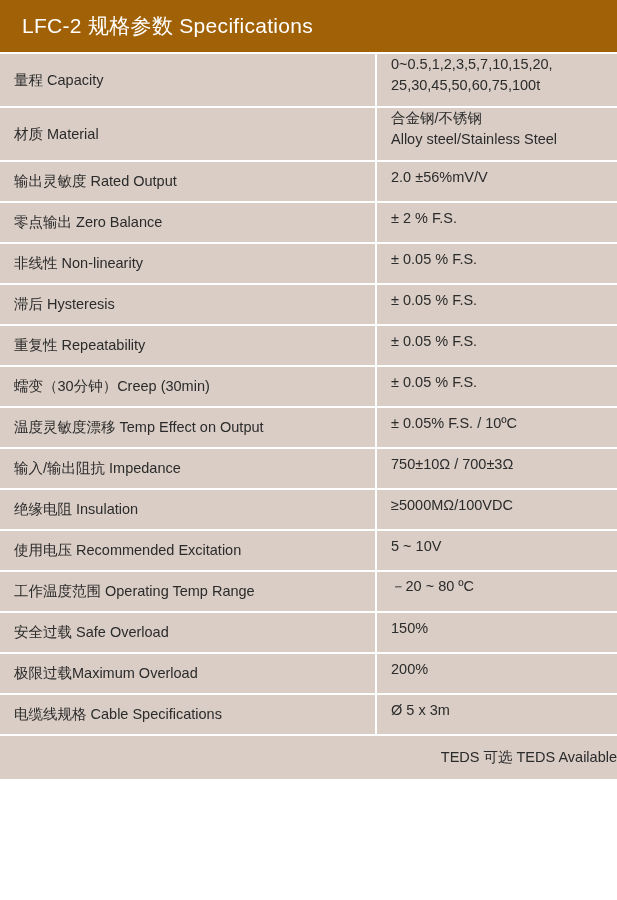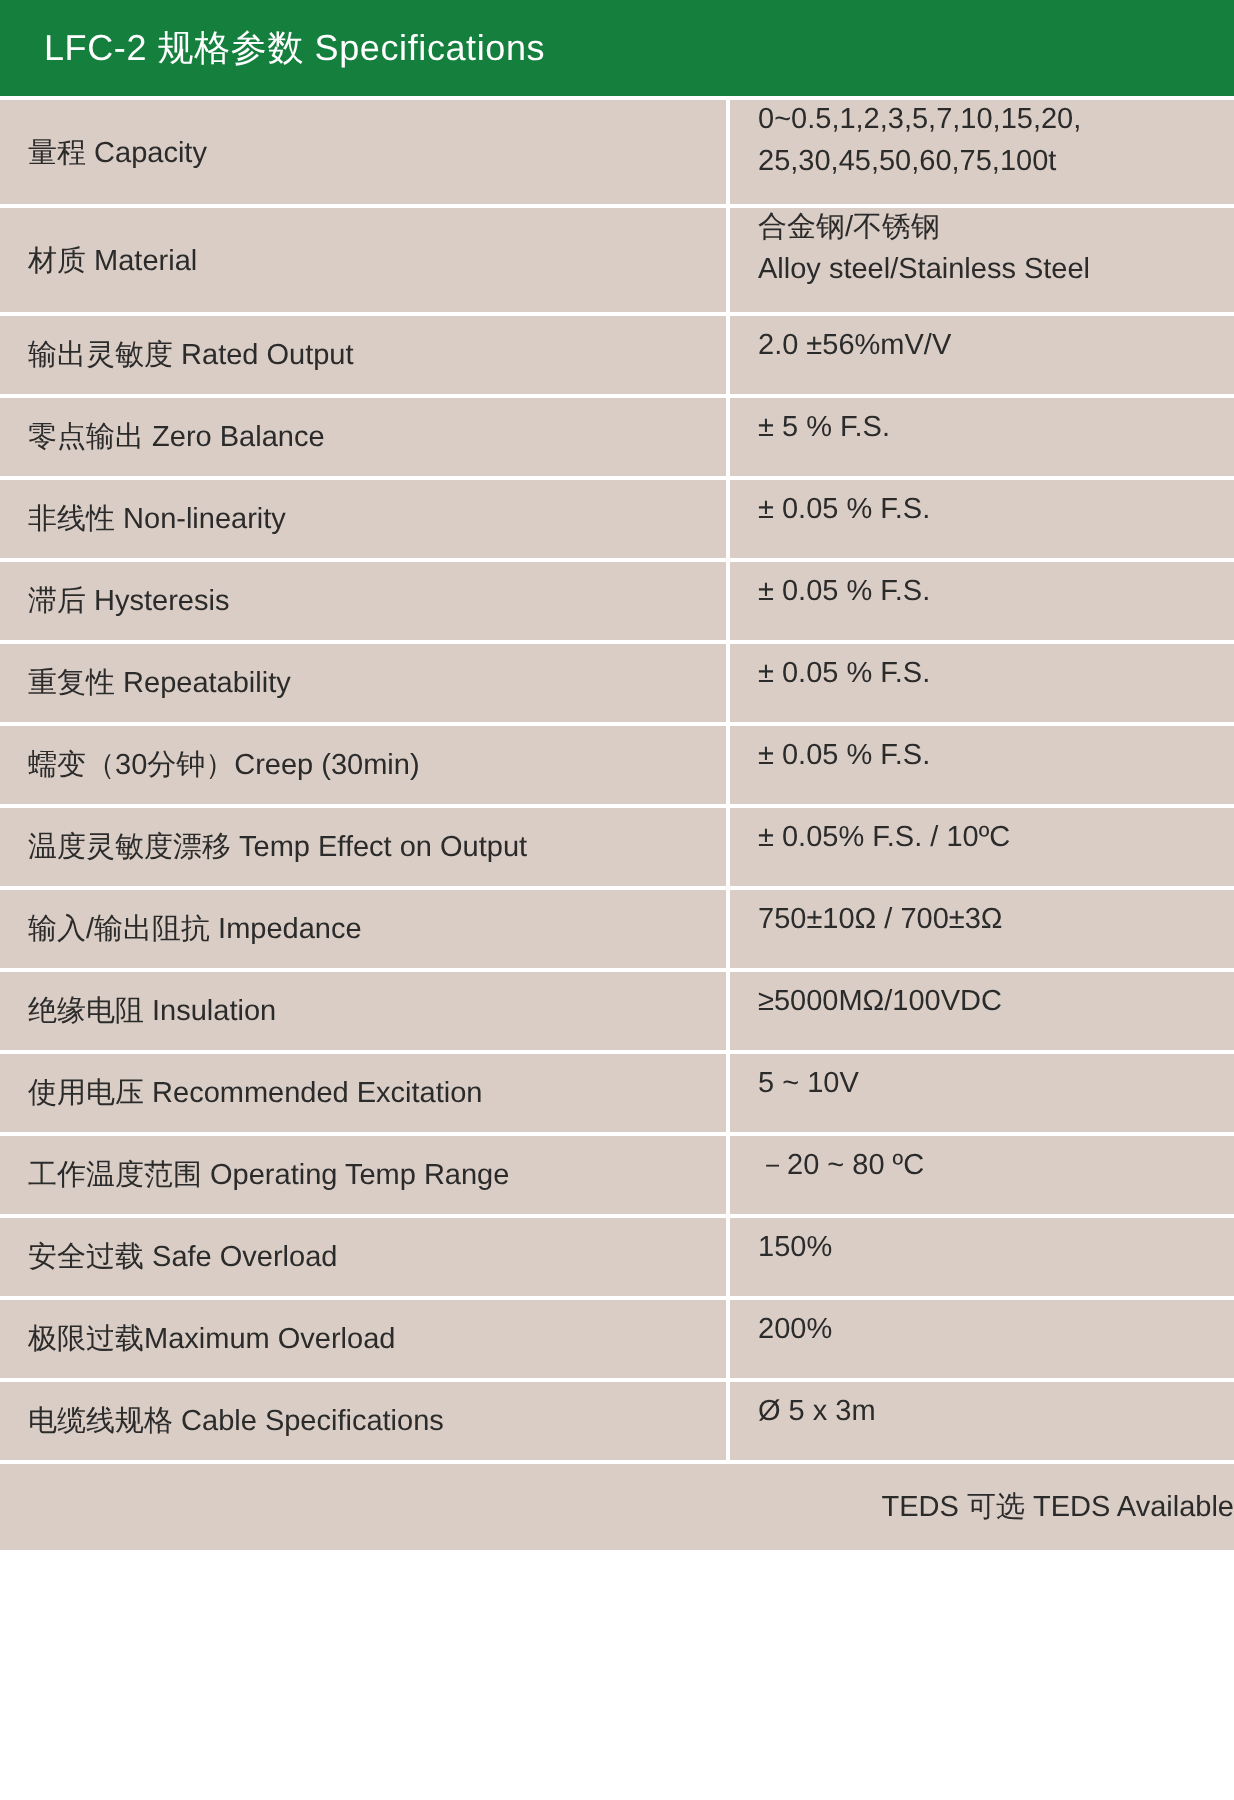--- a/index.html
+++ b/index.html
@@ -12,37 +12,37 @@
     background: #ffffff;
     font-family: "Liberation Sans", sans-serif;
     -webkit-font-smoothing: antialiased;
   }
   .spec-table {
     width: 617px;
     border-collapse: separate;
     border-spacing: 0;
   }
   .title-row td {
-    background: #15803d;
+    background: #a16207;
     color: #ffffff;
-    font-size: 18px;
+    font-size: 21px;
     padding: 12px 0 12px 22px;
     letter-spacing: 0.3px;
     font-weight: normal;
   }
   .spec-row td {
     background: #d9cdc5;
     color: #2b2b2b;
     font-size: 14.5px;
     vertical-align: middle;
     border-top: 2px solid #ffffff;
   }
   .spec-row td.label {
     width: 345px;
-    padding: 10px 4px 10px 14px;
+    padding: 10px 16px 10px 14px;
     border-right: 2px solid #ffffff;
   }
   .spec-row td.value {
     padding: 0 0 10px 14px;
   }
   .spec-row td.full {
     padding: 12px 0 12px 14px;
     text-align: right;
   }
   .cell-line {
@@ -79,21 +79,21 @@
       </td>
     </tr>
 
     <tr class="spec-row">
       <td class="label">输出灵敏度 Rated Output</td>
       <td class="value">2.0 ±56%mV/V</td>
     </tr>
 
     <tr class="spec-row">
       <td class="label">零点输出  Zero Balance</td>
-      <td class="value">± 5 % F.S.</td>
+      <td class="value">± 2 % F.S.</td>
     </tr>
 
     <tr class="spec-row">
       <td class="label">非线性 Non-linearity</td>
       <td class="value">± 0.05 % F.S.</td>
     </tr>
 
     <tr class="spec-row">
       <td class="label">滞后 Hysteresis</td>
       <td class="value">± 0.05 % F.S.</td>

